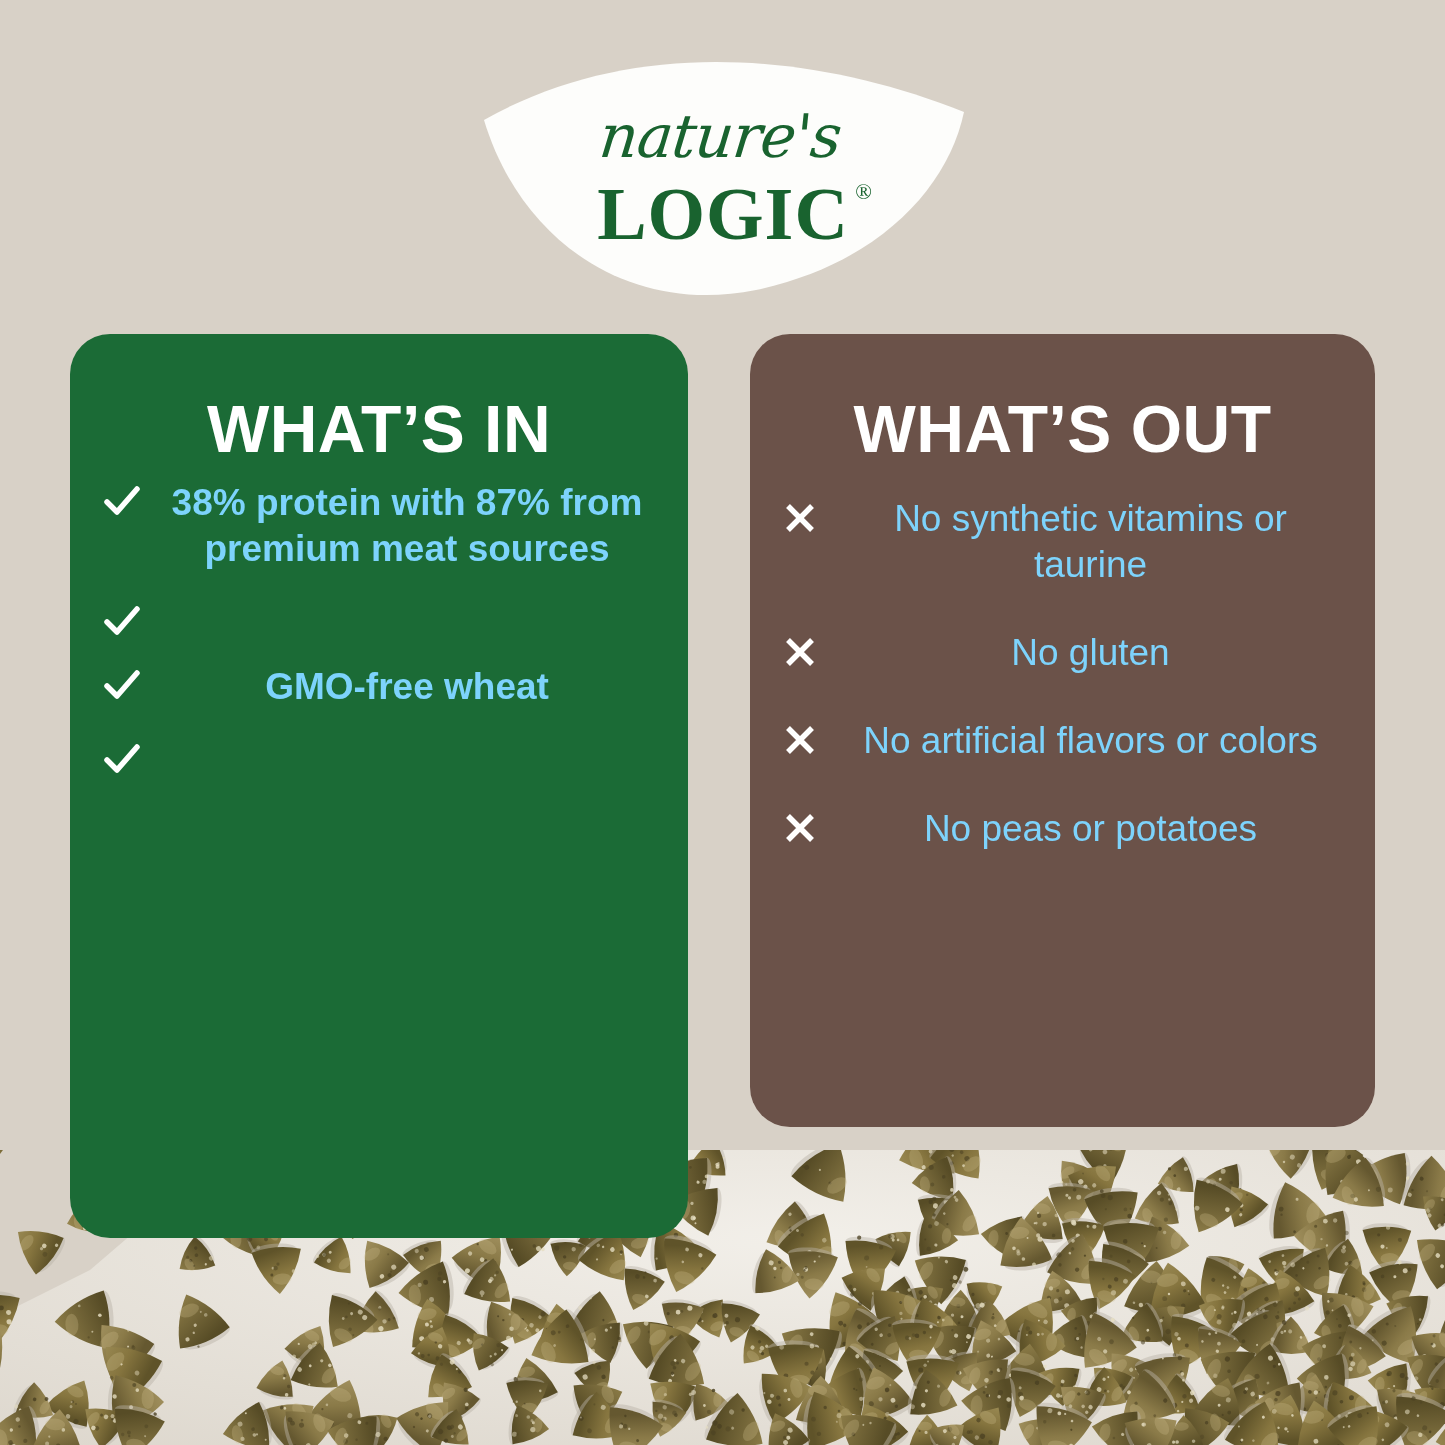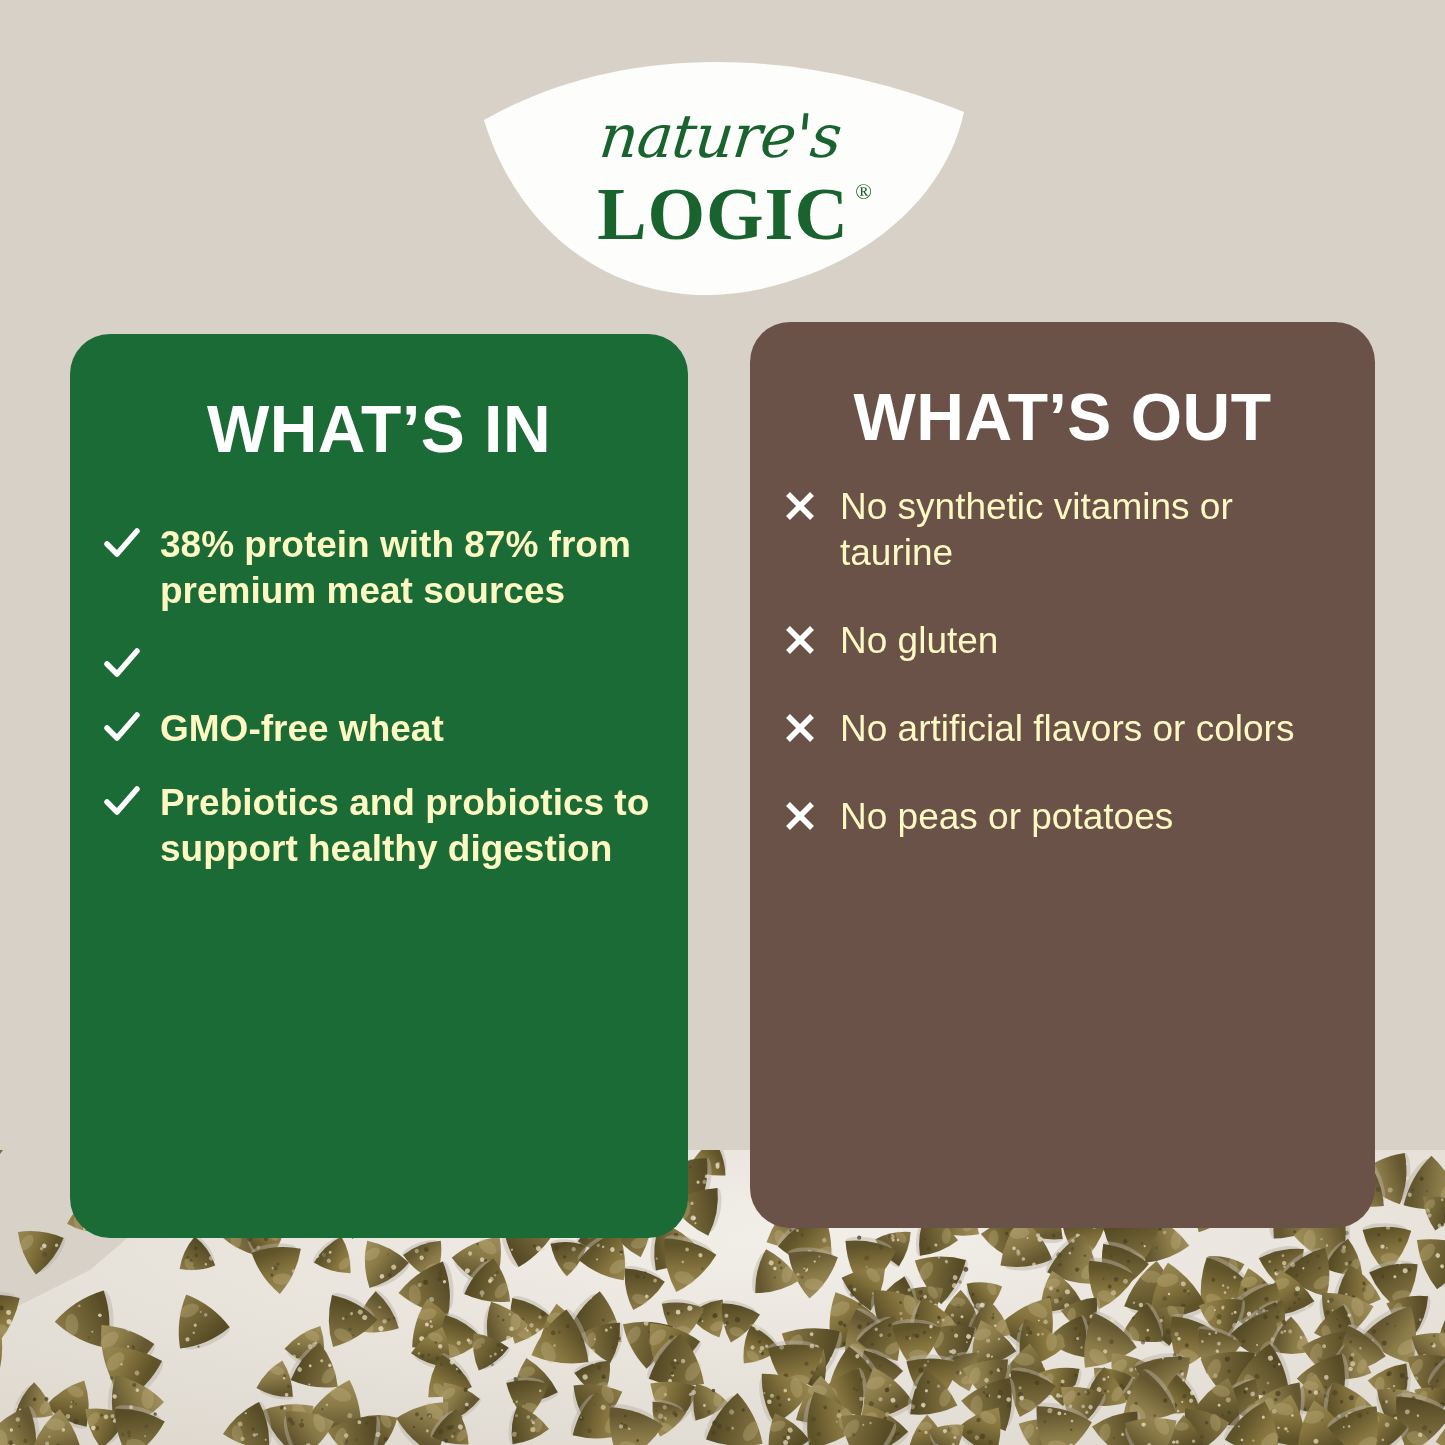--- a/index.html
+++ b/index.html
@@ -78,33 +78,33 @@
     position:absolute;
     border-radius:40px;
     padding:62px 34px 30px 34px;
   }
   #card-in {
     left:70px; top:334px;
     width:618px; height:904px;
     background:#1b6b36;
   }
   #card-out {
-    left:750px; top:322px;
-    width:625px; height:906px;
+    left:750px; top:334px;
+    width:625px; height:793px;
     background:#6b5249;
   }
 
   .card-title {
     color:#ffffff;
     font-size:66px;
     font-weight:700;
     letter-spacing:0.5px;
     text-align:center;
     line-height:1;
-    margin-bottom:60px;
+    margin-bottom:18px;
   }
   #card-out .card-title { margin-bottom:34px; }
 
   .bullet-list { list-style:none; }
 
   .bullet {
     display:flex;
     align-items:flex-start;
     color:#ffffff;
   }
@@ -119,21 +119,22 @@
     justify-content:flex-start;
     padding-top:6px;
   }
   #card-in .bullet-mark svg { width:36px; height:30px; }
   #card-out .bullet-mark svg { width:32px; height:32px; }
 
   .bullet-text {
     flex:1 1 auto;
     font-size:37px;
     line-height:1.24;
-    color:#fef9c3;
+    color:#7dd3fc;
+    text-align:center;
   }
   #card-in .bullet-text { font-weight:700; }
   #card-out .bullet-text { font-weight:400; }
 </style>
 </head>
 <body>
 
 <div id="stage">
 
   <div id="kibble">
@@ -2857,21 +2858,20 @@
             </svg>
         </span>
         <span class="bullet-text">GMO-free wheat</span>
       </li>
       <li class="bullet">
         <span class="bullet-mark">
           <svg viewBox="0 0 36 30">
               <path d="M3,16 L13,26 L33,3" fill="none" stroke="#ffffff" stroke-width="5.5" stroke-linecap="round" stroke-linejoin="round"></path>
             </svg>
         </span>
-        <span class="bullet-text">Prebiotics and probiotics to support healthy digestion</span>
       </li>
     </ul>
   </div>
 
   <div class="card" id="card-out">
     <div class="card-title">WHAT’S OUT</div>
     <ul class="bullet-list">
       <li class="bullet">
         <span class="bullet-mark">
           <svg viewBox="0 0 32 32">

